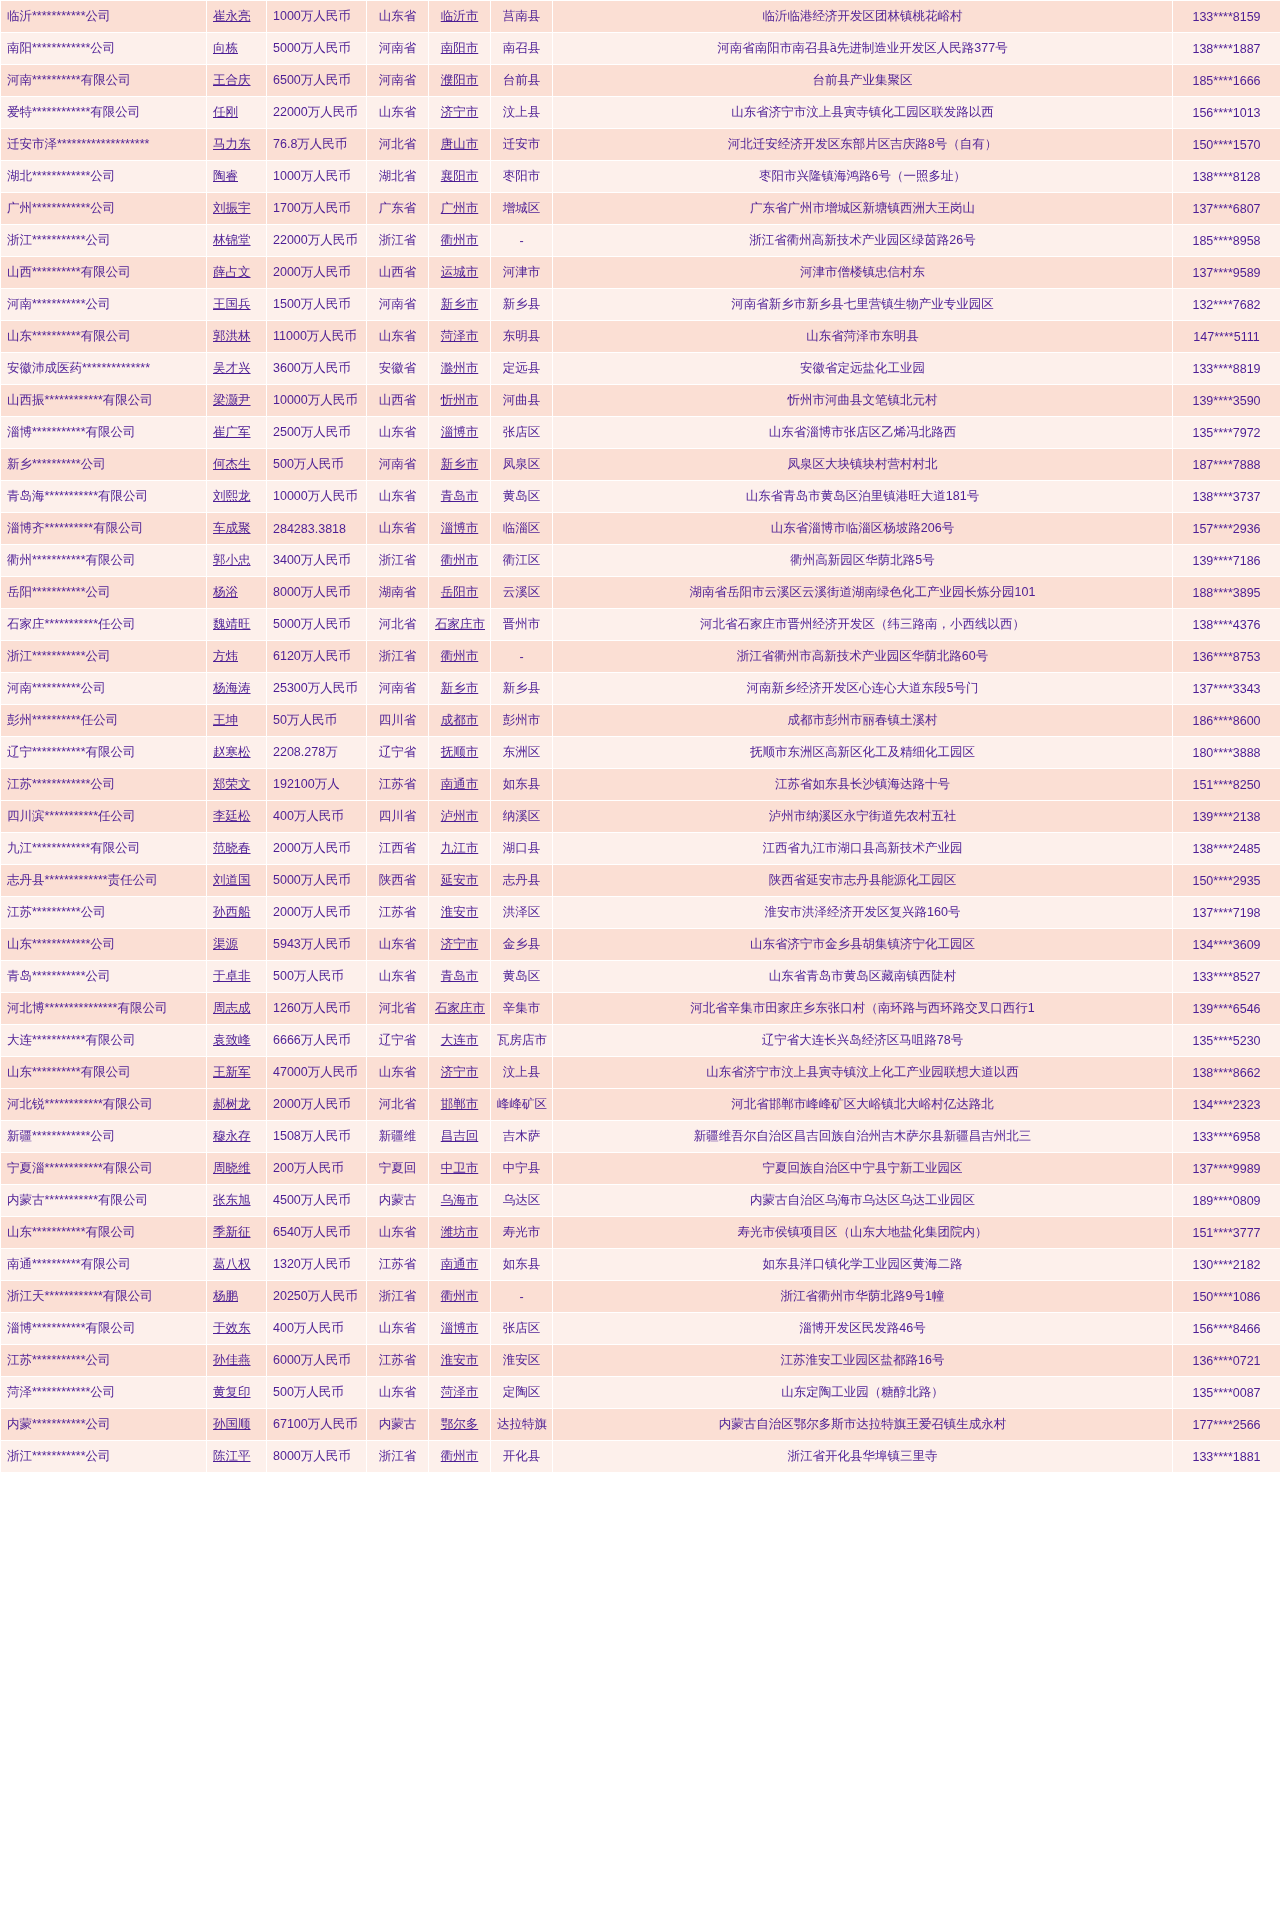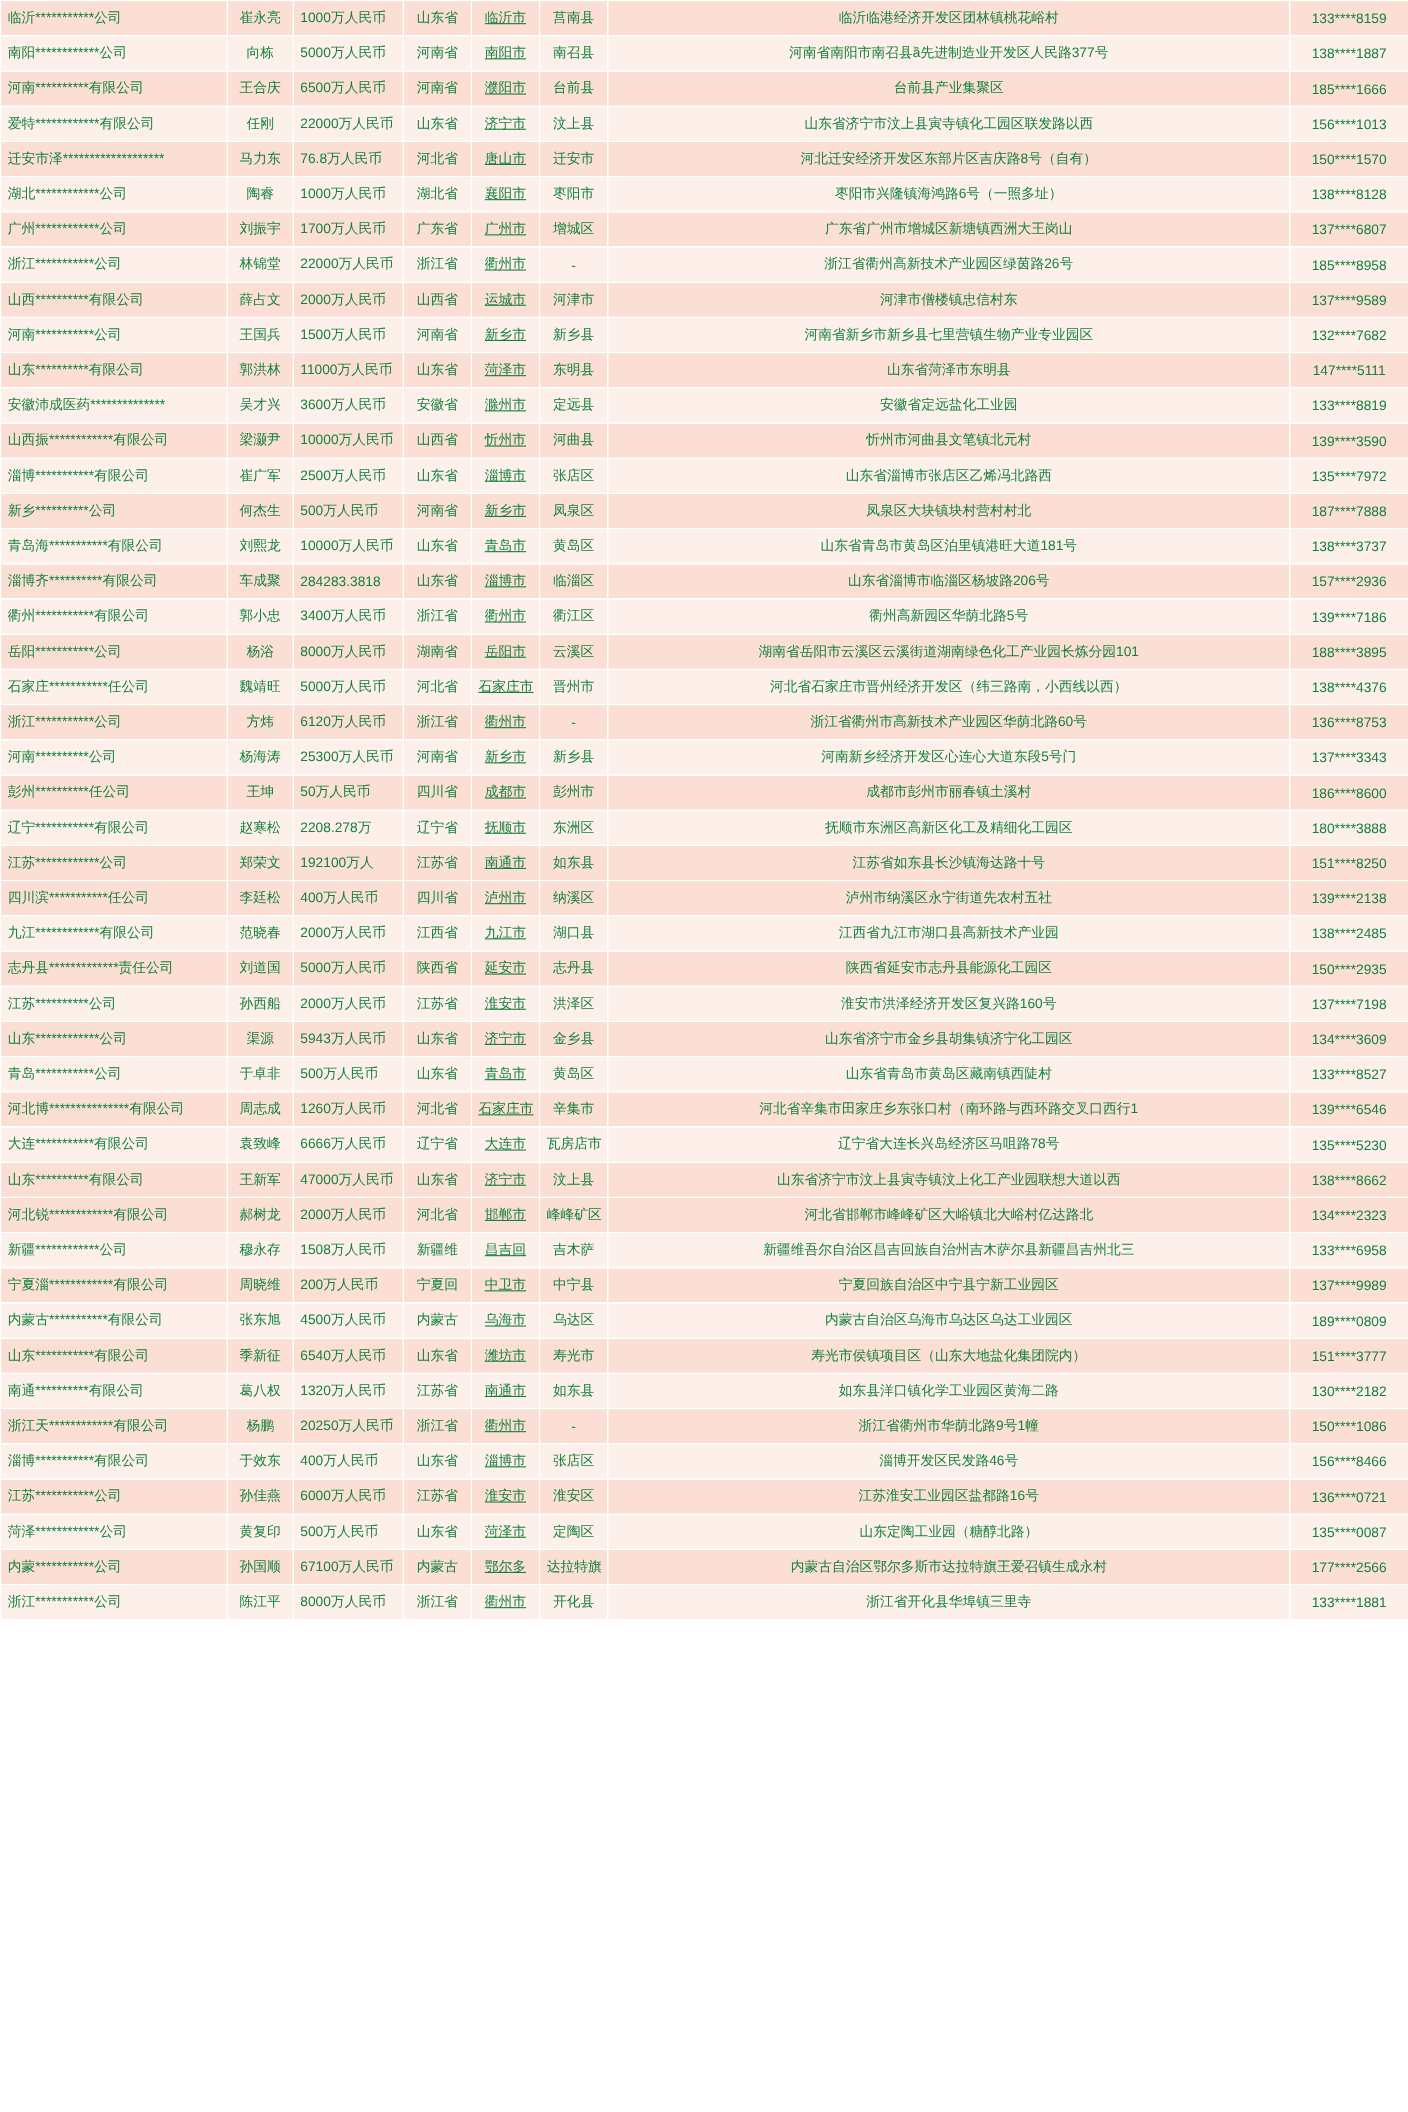--- a/index.html
+++ b/index.html
@@ -9,21 +9,21 @@
   }
   body {
     width: 1280px;
     font-family: "Liberation Sans", "DejaVu Sans", sans-serif;
   }
   table.data-table {
     width: 1280px;
     border-collapse: collapse;
     table-layout: fixed;
     font-size: 12.5px;
-    color: #15803d;
+    color: #4c1d95;
   }
   table.data-table td {
     height: 31px;
     padding: 0 6px;
     border: 1px solid #ffffff;
     overflow: hidden;
     white-space: nowrap;
     text-overflow: clip;
     vertical-align: middle;
   }
@@ -37,21 +37,21 @@
   col.c-name    { width: 206px; }
   col.c-person  { width: 60px; }
   col.c-capital { width: 100px; }
   col.c-prov    { width: 62px; }
   col.c-city    { width: 62px; }
   col.c-dist    { width: 62px; }
   col.c-addr    { width: 620px; }
   col.c-phone   { width: 108px; }
 
   td.col-name   { text-align: left; padding-left: 8px; }
-  td.col-person { text-align: center; }
+  td.col-person { text-align: left; text-decoration: underline; }
   td.col-capital{ text-align: left; padding-left: 6px; }
   td.col-prov   { text-align: center; }
   td.col-city   { text-align: center; text-decoration: underline; }
   td.col-dist   { text-align: center; }
   td.col-addr   { text-align: center; padding-left: 8px; }
   td.col-phone  { text-align: center; padding-left: 8px; }
 </style>
 </head>
 <body>
 

